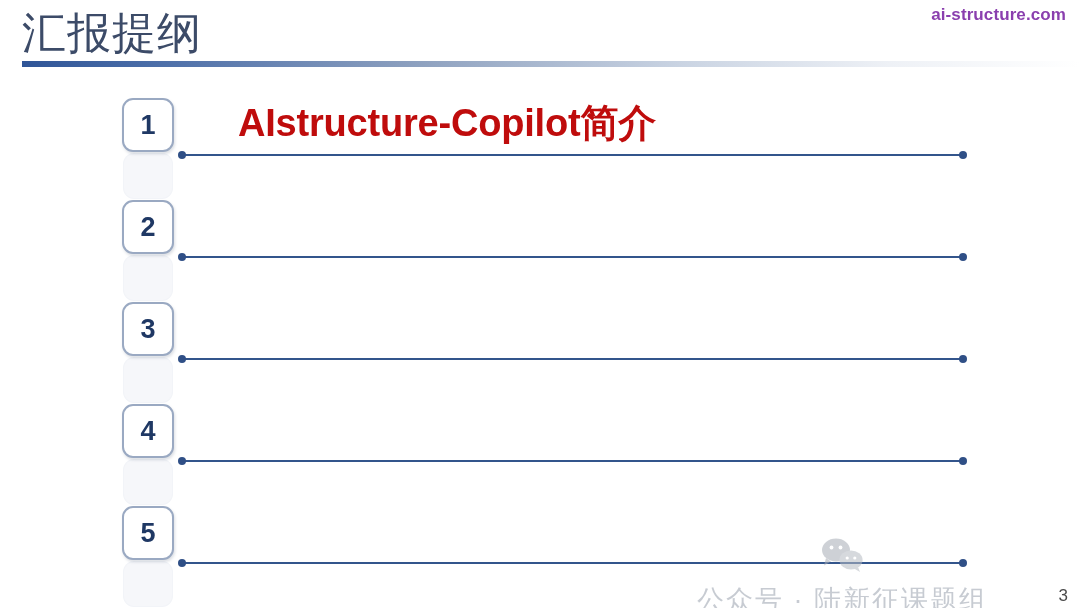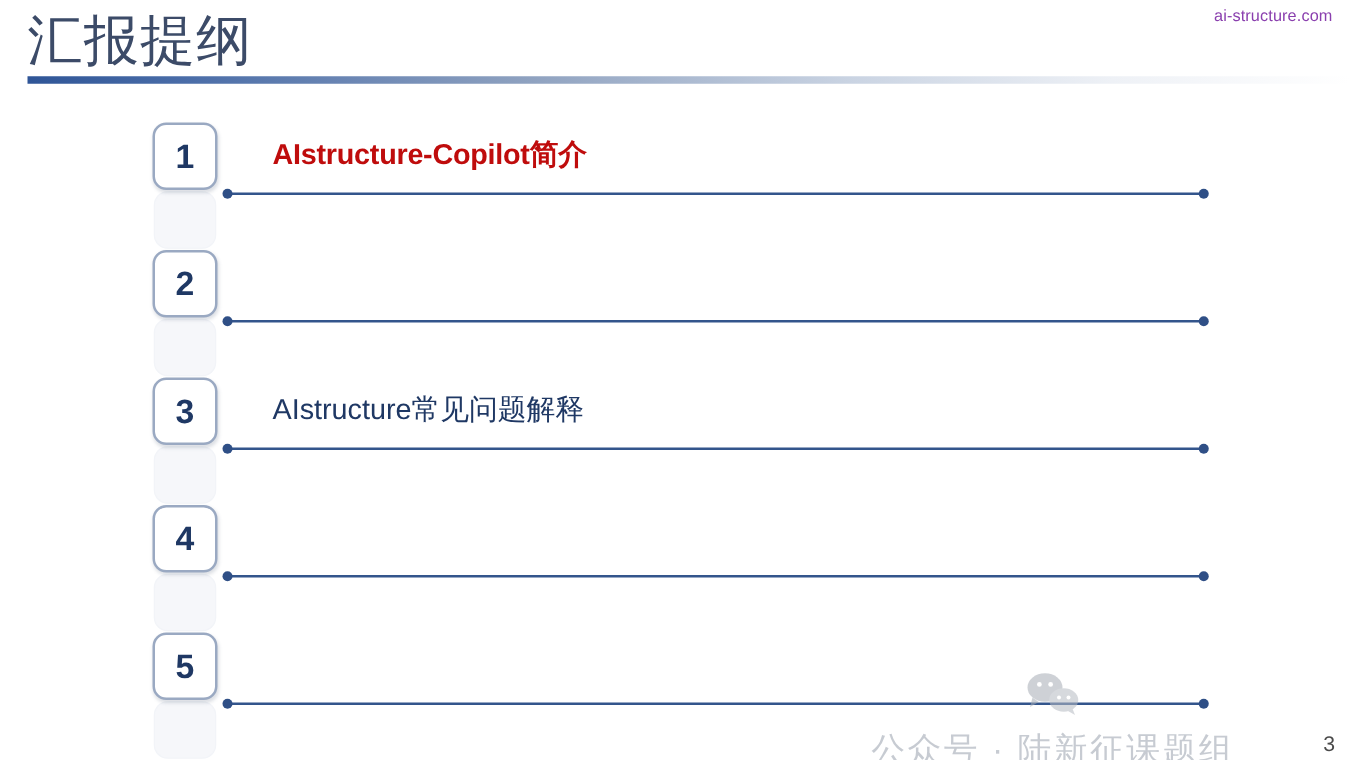--- a/index.html
+++ b/index.html
@@ -17,22 +17,22 @@
     height: 608px;
     background: #ffffff;
     overflow: hidden;
   }
 
   
   #site-watermark {
     position: absolute;
     top: 5px;
     right: 14px;
-    font-size: 13px;
-    font-weight: 400;
+    font-size: 17px;
+    font-weight: 700;
     letter-spacing: 0.1px;
     color: #8a3fae;
     white-space: nowrap;
   }
 
   
   #page-title {
     position: absolute;
     left: 22px;
     top: 10px;
@@ -93,25 +93,25 @@
     width: 100%;
     text-align: center;
     line-height: 50px;
     font-size: 27px;
     font-weight: 700;
     color: #1f3864;
   }
 
   .row-label {
     position: absolute;
-    left: 218px;
+    left: 238px;
     top: 0;
     height: 62px;
     line-height: 62px;
-    font-size: 23px;
+    font-size: 38px;
     white-space: nowrap;
     color: #1f3864;
     font-weight: 400;
   }
   .row-label.highlight {
     color: #bf0c0c;
     font-weight: 700;
     letter-spacing: -0.2px;
   }
 
@@ -193,21 +193,20 @@
         <span class="badge-num">2</span>
       </div>
       <div class="row-rule"></div>
     </div>
 
     <div class="agenda-row">
       <div class="badge-ghost"></div>
       <div class="badge">
         <span class="badge-num">3</span>
       </div>
-      <div class="row-label">AIstructure常见问题解释</div>
       <div class="row-rule"></div>
     </div>
 
     <div class="agenda-row">
       <div class="badge-ghost"></div>
       <div class="badge">
         <span class="badge-num">4</span>
       </div>
       <div class="row-rule"></div>
     </div>

